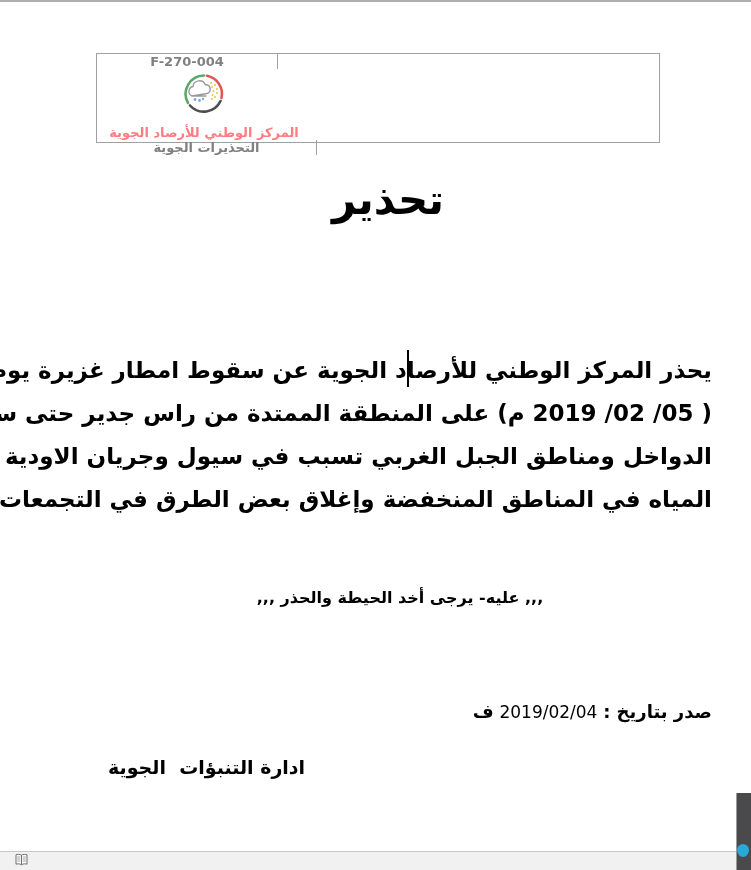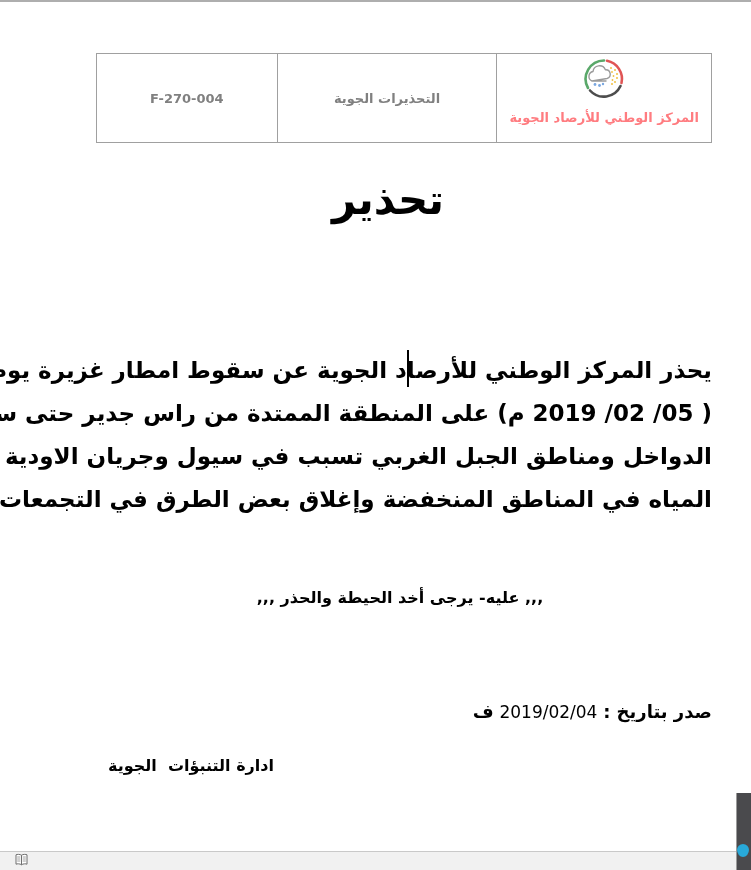--- a/index.html
+++ b/index.html
@@ -6,22 +6,22 @@
   html,body { width:751px; height:870px; }
   body {
     position:relative; overflow:hidden; background:#ffffff;
     font-family:"DejaVu Sans","Liberation Sans",sans-serif;
     color:#000;
   }
   .top-line { position:absolute; top:0; left:0; width:751px; height:2px; background:#aeaeae; }
 
   
   .hdr-table {
-    position:absolute; left:96px; top:53px; width:616px; height:90px;
-    display:flex; flex-direction:row; border:1px solid #a0a0a0; background:#fff;justify-content:space-between;
+    position:absolute; left:96px; top:53px; width:564px; height:90px;
+    display:flex; flex-direction:column; border:1px solid #a0a0a0; background:#fff;justify-content:space-between;
   }
   .hdr-cell { display:flex; flex-direction:column; align-items:center; justify-content:center; }
   .cell-code  { width:181px; border-right:1px solid #a0a0a0; }
   .cell-type  { width:220px; border-right:1px solid #a0a0a0; }
   .cell-org   { width:214px; padding-top:3px; justify-content:flex-start; }
   .muted-txt  { color:#808080; font-weight:bold; font-size:13px; }
   .org-name   { color:#ff7c80; font-weight:bold; font-size:13px; margin-top:5px; direction:rtl; }
 
   
   .doc-title {
@@ -43,21 +43,21 @@
 
   .issued-line {
     position:absolute; top:701px; right:39px;
     direction:rtl; font-size:18px;margin-left:40px;
   }
   .issued-line .b { font-weight:bold; }
   .issued-line .date { font-size:17px; font-weight:normal; }
 
   .dept-line {
     position:absolute; top:756px; left:108px;
-    direction:rtl; font-size:16px; font-weight:bold; white-space:pre;
+    direction:rtl; font-size:19px; font-weight:bold; white-space:pre;
   }
 
   
   .status-bar {
     position:absolute; left:0; bottom:0; width:751px; height:19px;
     background:#f1f1f1; border-top:1px solid #c9c9c9;
     display:flex; align-items:center; padding-left:14px;
   }
 
   
@@ -71,23 +71,20 @@
   }
 </style>
 </head>
 <body>
 
 <div class="top-line"></div>
 
 <div class="hdr-table">
   <div class="hdr-cell cell-code">
     <span class="muted-txt">F-270-004</span>
-  </div>
-  <div class="hdr-cell cell-type">
-    <span class="muted-txt" dir="rtl">التحذيرات الجوية</span>
   </div>
   <div class="hdr-cell cell-org">
     <span>
       <svg width="44" height="44" viewBox="0 0 44 44">
 
         <path d="M22 3.5 A18.5 18.5 0 0 0 6 31" fill="none" stroke="#5aa86a" stroke-width="2.6" stroke-linecap="round"></path>
         <path d="M25 3.8 A18.5 18.5 0 0 1 39.5 26" fill="none" stroke="#e05555" stroke-width="2.6" stroke-linecap="round"></path>
         <path d="M8 33.5 A18.5 18.5 0 0 0 38.5 29" fill="none" stroke="#4d4d4d" stroke-width="2.6" stroke-linecap="round"></path>
 
         <g fill="#f0c040">
@@ -105,20 +102,23 @@
         <path d="M10 24 a5 5 0 0 1 1-9.5 a6.5 6.5 0 0 1 12.4-1.8 a4.5 4.5 0 0 1 1.6 8.8 z M10.5 24 h14" fill="#ffffff" stroke="#9a9a9a" stroke-width="1.4" stroke-linejoin="round"></path>
 
         <g fill="#7aa7e0">
           <circle cx="13" cy="27.5" r="1.4"></circle>
             <circle cx="17.5" cy="28.5" r="1.4"></circle>
             <circle cx="21" cy="27" r="1.2"></circle>
         </g>
       </svg>
     </span>
     <span class="org-name">المركز الوطني للأرصاد الجوية</span>
+  </div>
+  <div class="hdr-cell cell-type">
+    <span class="muted-txt" dir="rtl">التحذيرات الجوية</span>
   </div>
 </div>
 
 <div class="doc-title">تحذير</div>
 
 <div class="doc-body">
   <div class="body-line">يحذر المركز الوطني للأرصاد الجوية عن سقوط امطار غزيرة يوم الغد الثلاثاء</div>
   <div class="body-line">( 05/ 02/ 2019 م) على المنطقة الممتدة من راس جدير حتى سرت وتمتد الى</div>
   <div class="body-line">الدواخل ومناطق الجبل الغربي تسبب في سيول وجريان الاودية المحلية وتجمع</div>
   <div class="body-line last">المياه في المناطق المنخفضة وإغلاق بعض الطرق في التجمعات السكنية.</div>

